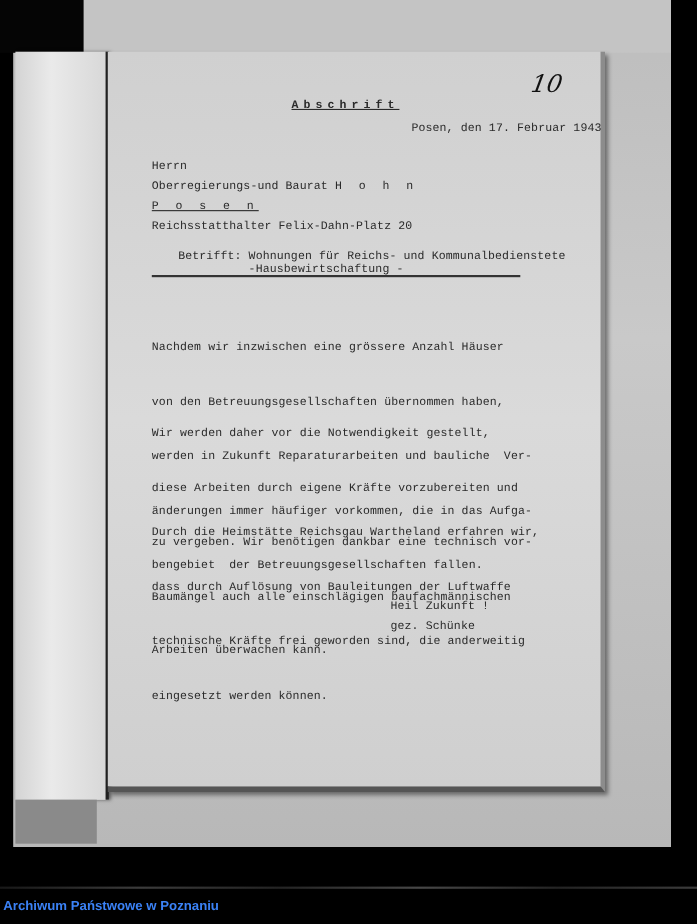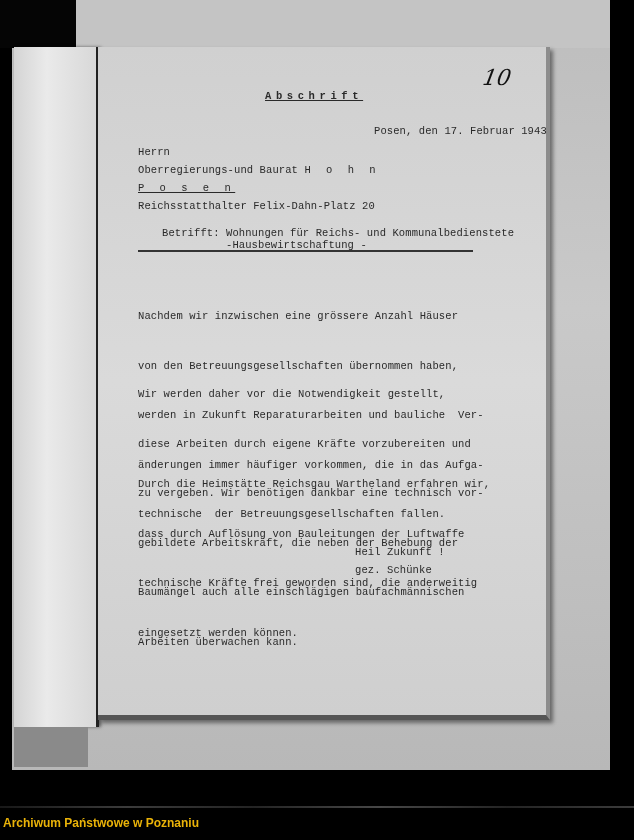--- a/index.html
+++ b/index.html
@@ -44,30 +44,30 @@
     position: absolute; left: 0; top: 770px; width: 634px; height: 70px; background: #000;
   }
   .scan-line {
     position: absolute; left: 0; top: 806px; width: 634px; height: 2px;
     background: linear-gradient(90deg, #222, #555 20%, #333 40%, #666 60%, #333 80%, #555);
     opacity: .7;
   }
   .archive-label {
     position: absolute; left: 3px; top: 816px;
     font-family: "Liberation Sans", "DejaVu Sans", sans-serif;
-    font-weight: bold; font-size: 12px; color: #eab308;
+    font-weight: bold; font-size: 12px; color: #3b82f6;
   }
   .t { position: absolute; font-size: 10.5px; white-space: pre; letter-spacing: 0.1px; }
   .title { left: 167px; top: 43px; letter-spacing: 4.6px; text-decoration: underline; font-weight: bold; }
   .folio {
     position: absolute; left: 385px; top: 18px;
     font-family: "DejaVu Serif", serif; font-style: italic; font-size: 22px; color: #111;
     transform: skewX(-10deg);
   }
-  .date { left: 244px; top: 78px; padding-left: 32px; }
+  .date { left: 244px; top: 64px; padding-left: 32px; }
   .addr { left: 40px; line-height: 18px; text-align: center; }
   .spaced { letter-spacing: 4.5px; }
   .u { text-decoration: underline; }
   .subject { left: 40px; top: 180px; line-height: 12px; margin-left: 24px; }
   .subject-rule {
     position: absolute; left: 40px; top: 203px; width: 335px; height: 2px; background: #333;
   }
   .para { left: 40px; line-height: 16.5px; }
   .sig { left: 257px; line-height: 18px; }
 </style>
@@ -92,28 +92,27 @@
 
   <div class="t subject"><span>Betrifft:</span> <span>Wohnungen für Reichs- und Kommunalbedienstete</span></div>
   <div class="t subject" style="top:192px; left:104px">-Hausbewirtschaftung -</div>
   <div class="subject-rule"></div>
 
   <div class="t para" style="top:228px">
     <div>Nachdem wir inzwischen eine grössere Anzahl Häuser</div>
     <div>von den Betreuungsgesellschaften übernommen haben,</div>
     <div>werden in Zukunft Reparaturarbeiten und bauliche  Ver-</div>
     <div>änderungen immer häufiger vorkommen, die in das Aufga-</div>
-    <div>technische  der Betreuungsgesellschaften fallen.</div>
+    <div>bengebiet  der Betreuungsgesellschaften fallen.</div>
   </div>
 
   <div class="t para" style="top:306px">
     <div>Wir werden daher vor die Notwendigkeit gestellt,</div>
     <div>diese Arbeiten durch eigene Kräfte vorzubereiten und</div>
     <div>zu vergeben. Wir benötigen dankbar eine technisch vor-</div>
-    <div>gebildete Arbeitskraft, die neben der Behebung der</div>
     <div>Baumängel auch alle einschlägigen baufachmännischen</div>
     <div>Arbeiten überwachen kann.</div>
   </div>
 
   <div class="t para" style="top:396px">
     <div>Durch die Heimstätte Reichsgau Wartheland erfahren wir,</div>
     <div>dass durch Auflösung von Bauleitungen der Luftwaffe</div>
     <div>technische Kräfte frei geworden sind, die anderweitig</div>
     <div>eingesetzt werden können.</div>
   </div>

